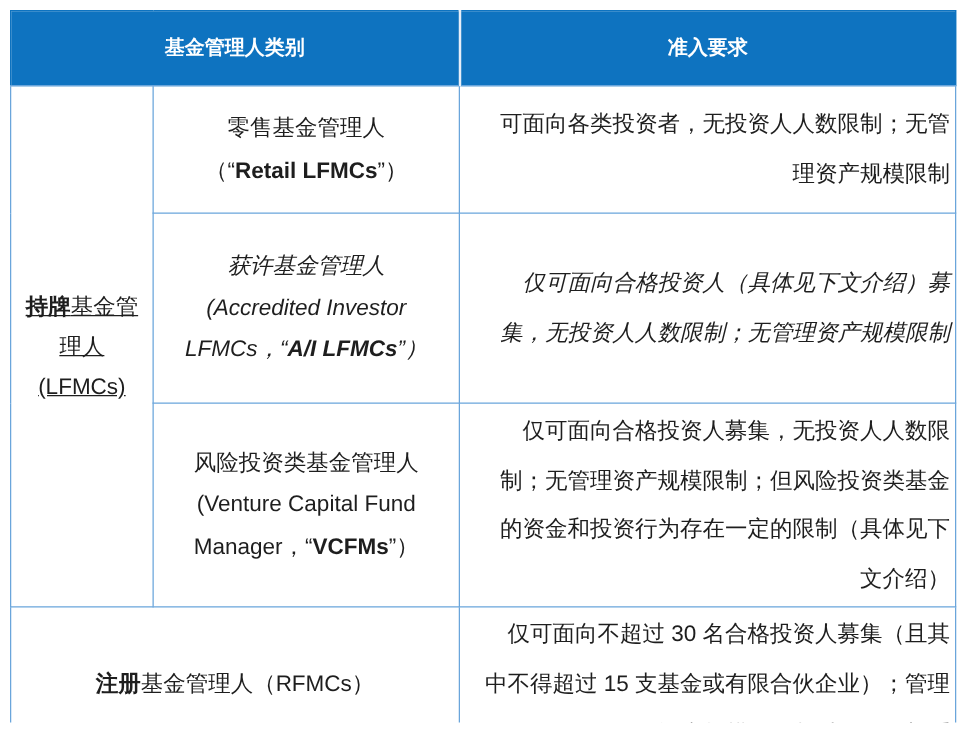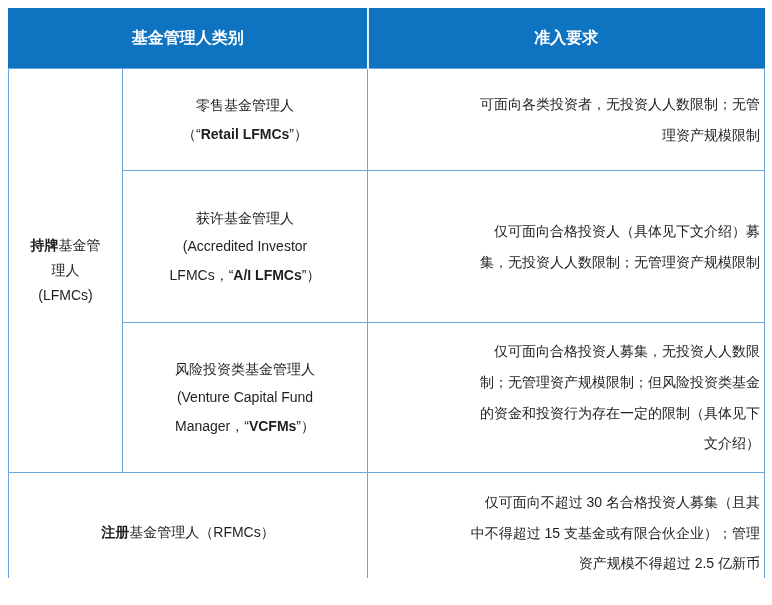--- a/index.html
+++ b/index.html
@@ -20,42 +20,42 @@
     width: 756px;
     border-collapse: collapse;
     table-layout: fixed;
   }
   table.fm-table col.c1 { width: 114px; }
   table.fm-table col.c2 { width: 245px; }
   table.fm-table col.c3 { width: 397px; }
 
   tr.hdr   { height: 60px; }
   tr.r1    { height: 102px; }
-  tr.r2    { height: 152px; }
+  tr.r2    { height: 152px; font-style: italic; }
   tr.r3    { height: 150px; }
   tr.r4    { height: 121px; }
 
   th, td {
     border: 1px solid #6aa5db;
     vertical-align: middle;
     text-align: center;
     padding: 2px 4px;
-    font-size: 14px;
+    font-size: 18px;
   }
   th {
     background: #0e73c0;
     color: #ffffff;
     font-weight: 700;
     font-size: 16px;
     border: 1px solid #0e73c0;
     border-bottom: 1px solid #6aa5db;
   }
   th.hdr-right { border-left: 2px solid #e6eef8; margin-left: 28px; }
 
-  .grp-line { line-height: 1.8; }
+  .grp-line { line-height: 1.8; text-decoration: underline; }
   .cat-line { line-height: 1.3; margin: 10px 0; }
   .req-cell {
     white-space: pre-line;
     line-height: 2.2;
     text-align: right;
   }
   .reg-cell { line-height: 1.4; }
   b { font-weight: 700; }
 
   .bottom-bar {

